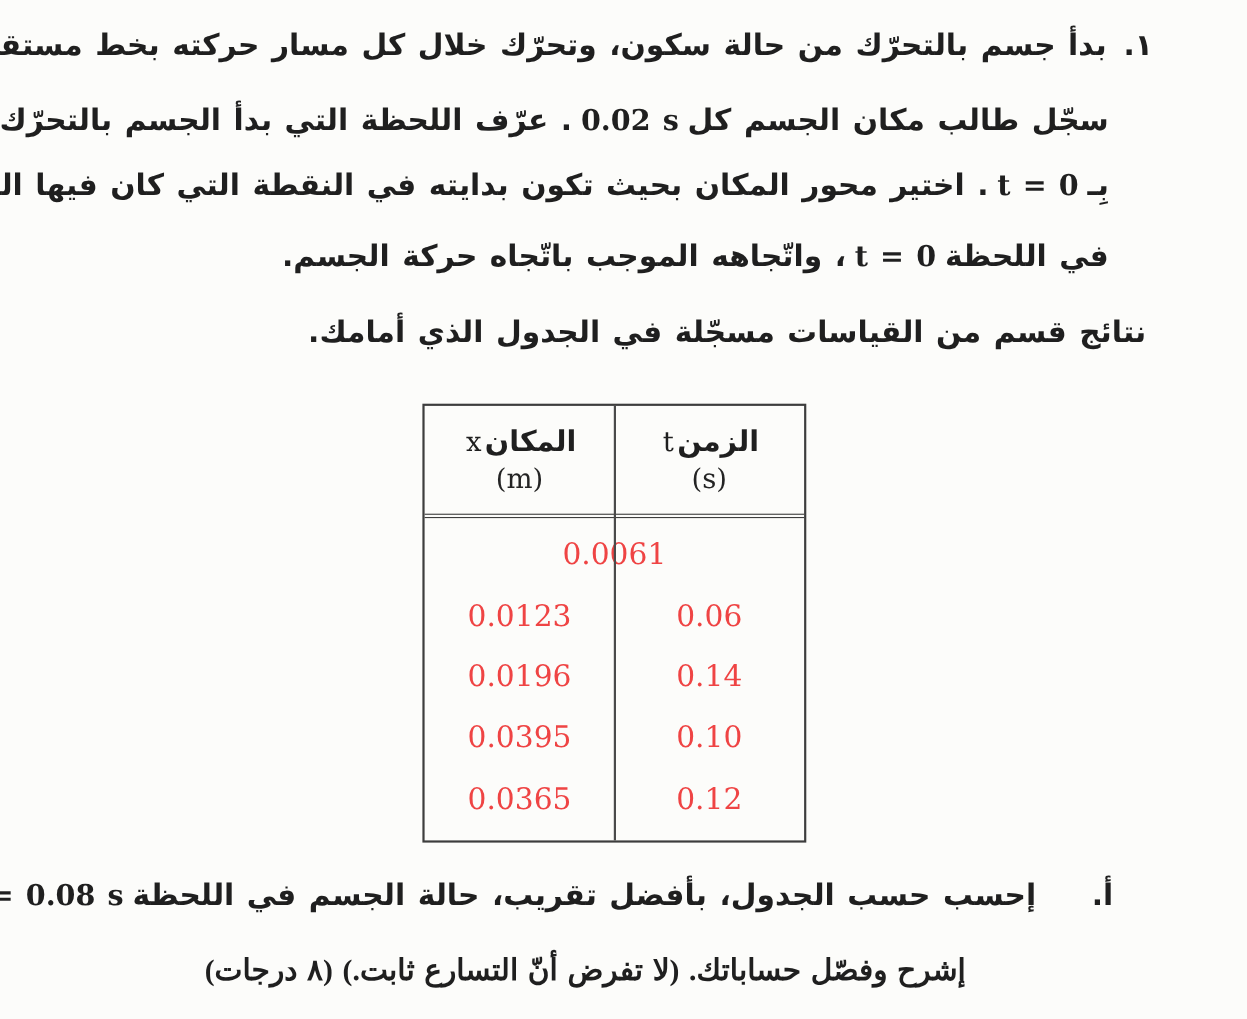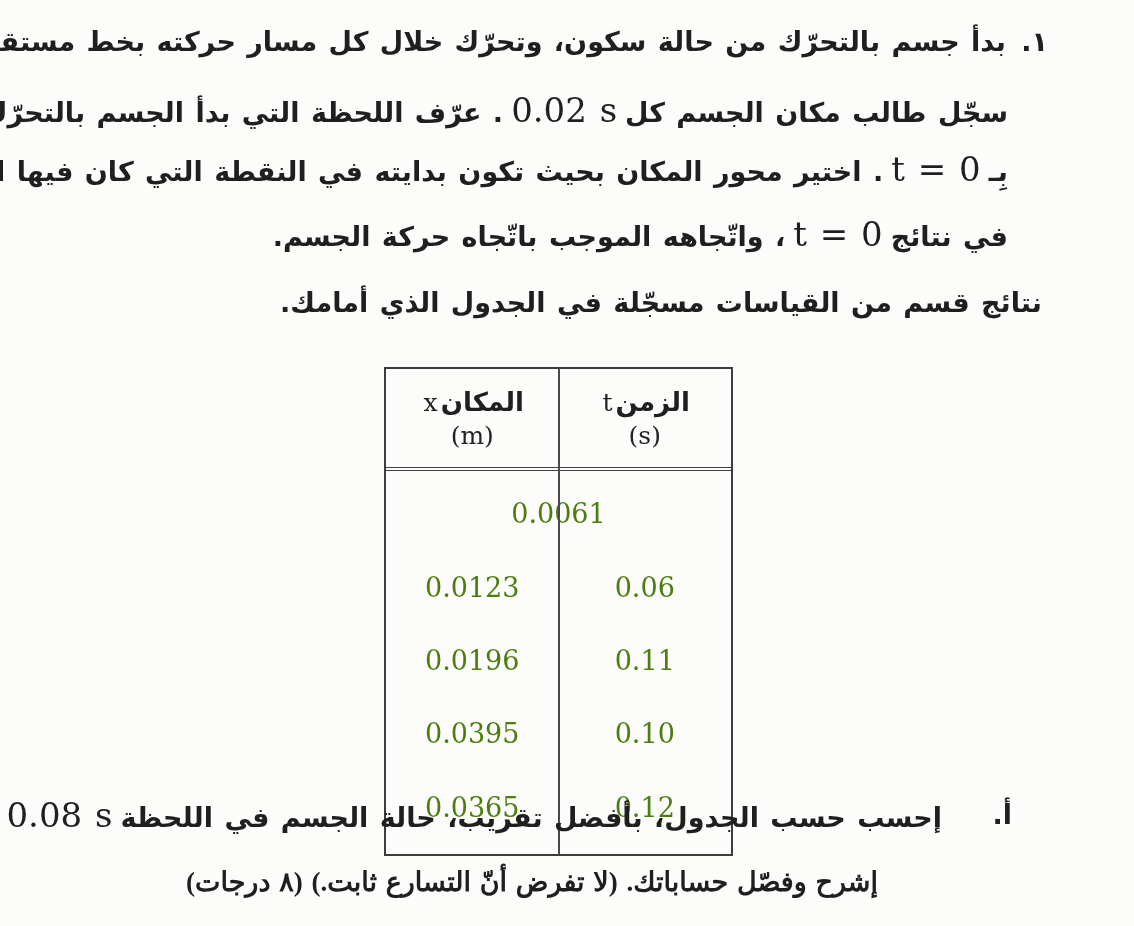--- a/index.html
+++ b/index.html
@@ -28,31 +28,31 @@
     direction: rtl;
     font-weight: bold;
     font-size: 27px;
     line-height: 44px;
     color: #1f1f1f;
   }
   .math {
     direction: ltr;
     unicode-bidi: embed;
     font-family: "DejaVu Serif", serif;
-    font-weight: normal;
-    font-size: 34px;
+    font-weight: bold;
+    font-size: 26px;
     padding: 0 8px;
   }
   
   .mtable {
     position: absolute;
     left: 384px;
     top: 367px;
     width: 349px;
-    height: 489px;
+    height: 399px;
     border: 2px solid #3d3d3d;
     box-sizing: border-box;
     background: #fcfcfa;
     display: flex;
     flex-direction: column;
     justify-content: center;
   }
   .mt-header {
     height: 102px;
     border-bottom: 4px double #3d3d3d;
@@ -94,21 +94,21 @@
   .mt-row {
     flex: 1;
     display: flex;
     align-items: center;
   }
   .mt-cell {
     flex: 1;
     text-align: center;
     font-family: "DejaVu Serif", serif;
     font-size: 27px;
-    color: #4d7c0f;
+    color: #ef4444;
   }
   .mt-divider {
     position: absolute;
     left: 172px;
     top: 0;
     bottom: 0;
     width: 2px;
     background: #4a4a4a;
   }
 </style>
@@ -125,21 +125,21 @@
 
   <div class="ar-line" style="top: 88px; right: 126px;">
     <span>سجّل طالب مكان الجسم كل</span><span class="math" dir="ltr">0.02 s</span><span>. عرّف اللحظة التي بدأ الجسم بالتحرّك فيها</span>
   </div>
 
   <div class="ar-line" style="top: 147px; right: 126px;">
     <span>بِـ</span><span class="math" dir="ltr">t = 0</span><span>. اختير محور المكان بحيث تكون بدايته في النقطة التي كان فيها الجسم</span>
   </div>
 
   <div class="ar-line" style="top: 212px; right: 126px;">
-    <span>في نتائج</span><span class="math" dir="ltr">t = 0</span><span>، واتّجاهه الموجب باتّجاه حركة الجسم.</span>
+    <span>في اللحظة</span><span class="math" dir="ltr">t = 0</span><span>، واتّجاهه الموجب باتّجاه حركة الجسم.</span>
   </div>
 
   <div class="ar-line" style="top: 281px; right: 92px; text-align: right;">
     <span>نتائج قسم من القياسات مسجّلة في الجدول الذي أمامك.</span>
   </div>
 
   <div class="mtable">
     <div class="mt-header">
       <div class="mt-hcell">
         <div class="mt-title">
@@ -157,21 +157,21 @@
     <div class="mt-body">
       <div class="mt-row">
         <div class="mt-cell">0.0061</div>
       </div>
       <div class="mt-row">
         <div class="mt-cell">0.0123</div>
         <div class="mt-cell">0.06</div>
       </div>
       <div class="mt-row">
         <div class="mt-cell">0.0196</div>
-        <div class="mt-cell">0.11</div>
+        <div class="mt-cell">0.14</div>
       </div>
       <div class="mt-row">
         <div class="mt-cell">0.0395</div>
         <div class="mt-cell">0.10</div>
       </div>
       <div class="mt-row">
         <div class="mt-cell">0.0365</div>
         <div class="mt-cell">0.12</div>
       </div>
     </div>

